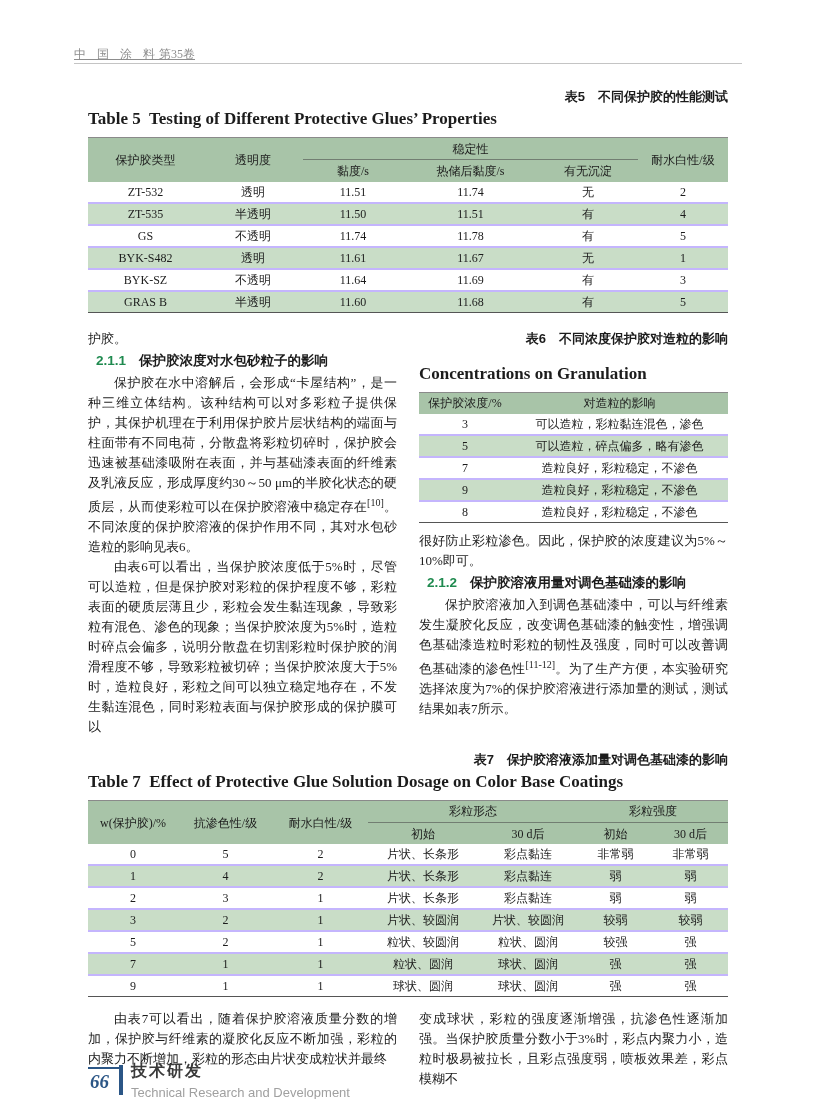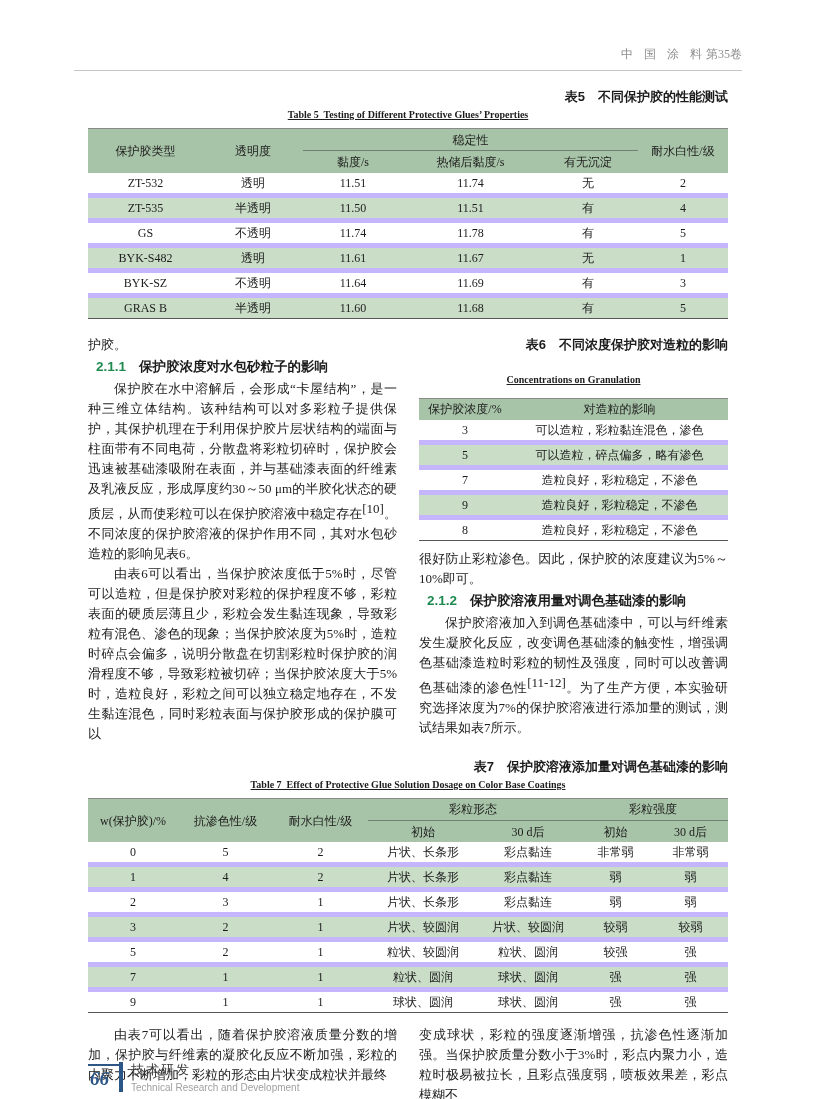--- a/index.html
+++ b/index.html
@@ -8,58 +8,58 @@
     --section-green:#1f8a4f;
     --footer-blue:#2b5686;
     --header-gray:#8d8d8d;
   }
   *{box-sizing:border-box;margin:0;padding:0;}
   body{background:#ffffff;font-family:"Liberation Serif","DejaVu Serif",serif;}
   .page{position:relative;width:816px;height:1099px;background:#fff;overflow:hidden;
         outline:1px solid #e2e2e2;color:#1c1c1c;}
   
   .page-header{position:absolute;top:46px;left:74px;right:74px;display:flex;
-        justify-content:flex-end;font-size:12px;color:var(--header-gray);
-        padding-bottom:7px;border-bottom:1px solid #c4c4c4;}
+        justify-content:flex-start;font-size:12px;color:var(--header-gray);
+        border-bottom:1px solid #c4c4c4;text-decoration:underline;}
   .page-header .jn{letter-spacing:4px;}
   
   .content{position:absolute;top:88px;left:88px;width:640px;}
   .cap-cn{text-align:right;font-family:"Liberation Sans","DejaVu Sans",sans-serif;
         font-weight:bold;font-size:13px;white-space:pre-wrap;}
-  .cap-en{text-align:center;font-weight:bold;font-size:10px;margin-top:3px;white-space:pre-wrap;text-decoration:underline;}
+  .cap-en{font-weight:bold;font-size:17px;margin-top:3px;white-space:pre-wrap;}
   table{width:100%;border-collapse:collapse;table-layout:fixed;font-size:12px;margin-top:8px;}
   th,td{padding:2px 4px;text-align:center;font-weight:normal;line-height:16px;}
   thead th{background:var(--table-header-green);}
   table{border-top:1px solid #8a8a8a;border-bottom:1.5px solid #555;}
-  tbody tr{border-bottom:5px solid #c4b5fd;}
+  tbody tr{border-bottom:2px solid #c4b5fd;}
   tbody tr:last-child{border-bottom:none;padding-left:28px;}
   tbody tr.alt{background:var(--table-row-green);}
   th.grp{border-bottom:1px solid rgba(70,70,70,.55);}
   thead th{height:22px;}
   
   .twocol{display:flex;gap:22px;margin-top:16px;}
   .col{width:312px;font-size:13px;line-height:20px;text-align:justify;}
   .para{text-indent:2em;}
   .para.noindent{text-indent:0;}
-  sup{font-size:13px;}
+  sup{font-size:10px;}
   .sec-heading{font-family:"Liberation Sans","DejaVu Sans",sans-serif;font-weight:bold;
         font-size:13.5px;margin:2px 8px;}
   .sec-num{color:var(--section-green);margin-right:13px;}
   .tbl-block .cap-cn{font-size:13px;}
   .tbl-block{margin-bottom:8px;}
   .t7-block{margin-top:14px;}
   .bottom{margin-top:12px;}
   
   .footer{position:absolute;left:88px;top:1060px;display:flex;align-items:center;}
   .pn-box{border-top:2px solid var(--footer-blue);padding:2px 10px 0 2px;}
   .pn{font-style:italic;font-weight:bold;font-size:19px;color:var(--footer-blue);}
   .footer-bar{width:4px;height:30px;background:var(--footer-blue);}
   .footer-text{margin-left:8px;padding-top:1px;font-family:"Liberation Sans","DejaVu Sans",sans-serif;}
-  .footer-text .cn{font-weight:normal;font-size:13px;letter-spacing:2px;color:#3a3a3a;}
-  .footer-text .en{font-size:10px;color:#a0a0a0;margin-top:3px;}
+  .footer-text .cn{font-weight:bold;font-size:16px;letter-spacing:2px;color:#3a3a3a;}
+  .footer-text .en{font-size:13px;color:#a0a0a0;margin-top:3px;}
 </style>
 </head>
 <body>
 
 <div class="page">
 
   <div class="page-header">
     <span class="jn">中 国 涂 料</span>
     <span>第35卷</span>
   </div>

